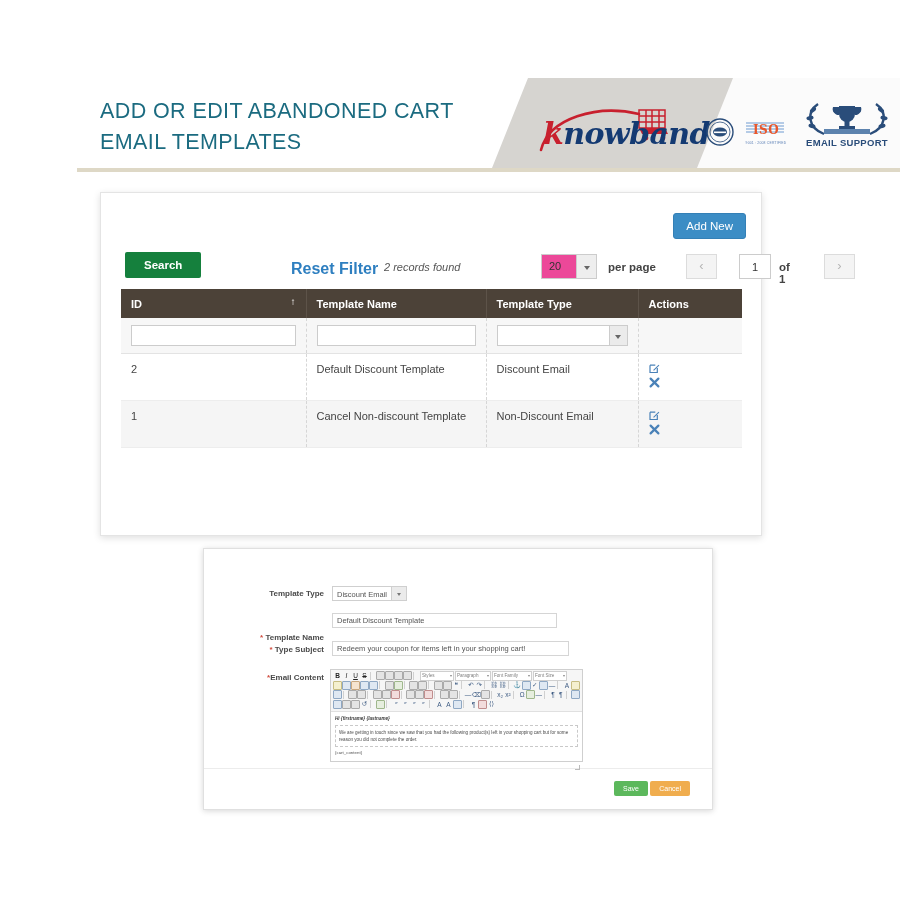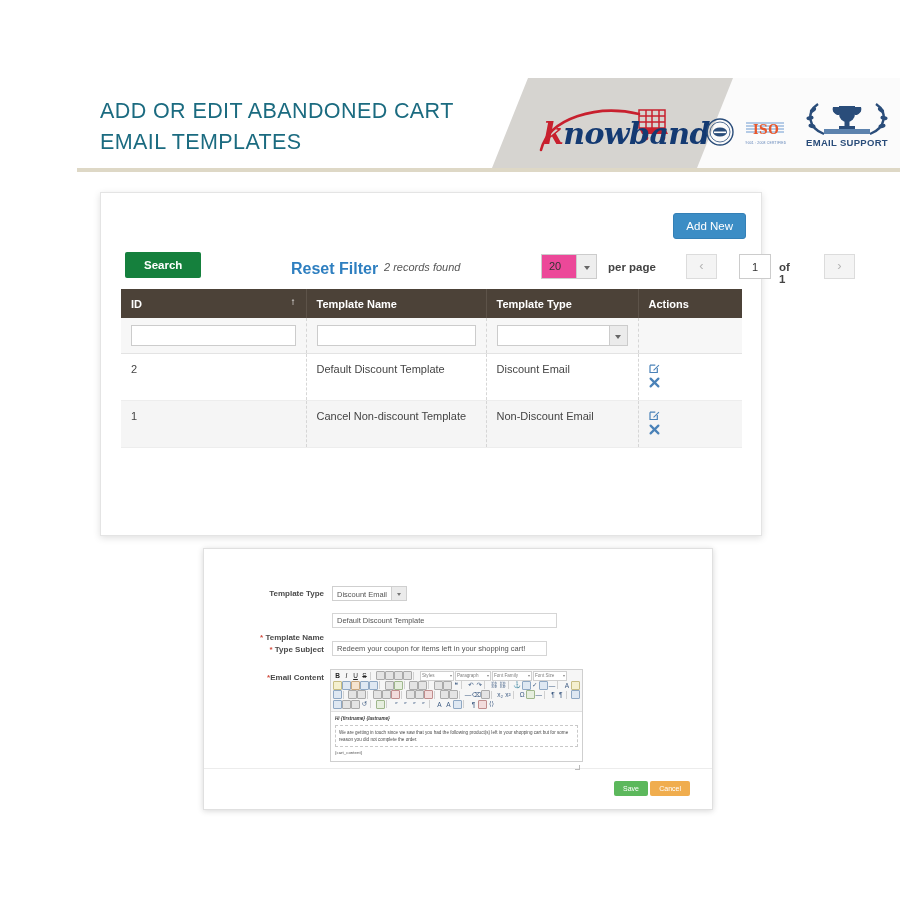--- a/index.html
+++ b/index.html
@@ -432,21 +432,21 @@
     <span class="t">Discount Email</span>
     <span class="arw">
         <span class="caret-s"></span>
       </span>
   </div>
 
   <div class="flabel" style="left:0px;top:68px;margin-top:16px;"><span class="req">*</span> <span>Template Name</span></div>
   <input class="finput" style="left: 128px; top: 64px; width: 225px;" value="Default Discount Template">
 
   <div class="flabel" style="left:0px;top:96px;"><span class="req">*</span> <span>Type Subject</span></div>
-  <input class="finput" style="left: 128px; top: 92px; width: 215px;" value="Redeem your coupon for items left in your shopping cart!">
+  <input class="finput" style="left: 128px; top: 92px; width: 237px;" value="Redeem your coupon for items left in your shopping cart!">
 
   <div class="flabel" style="left:0px;top:124px;"><span class="req">*</span><span>Email Content</span></div>
 
   <div class="modal-footer">
     <button class="btn-save">Save</button>
     <button class="btn-cancel">Cancel</button>
   </div>
 </div>
 
 <div class="editor">

